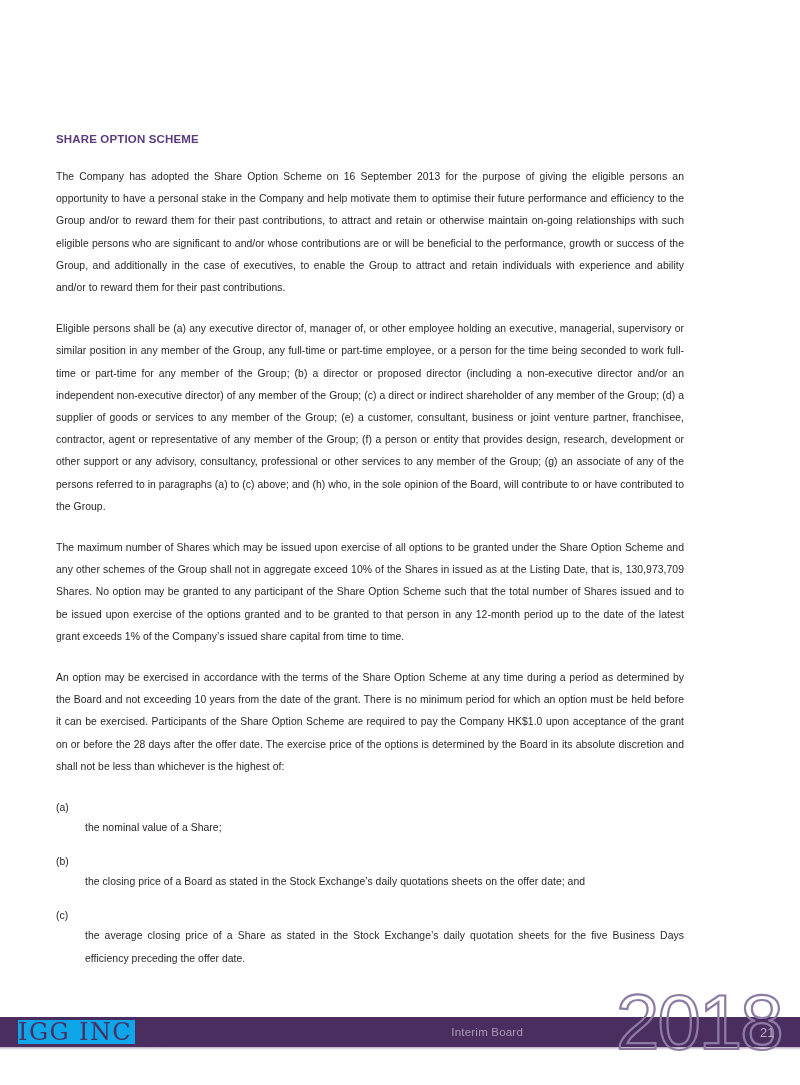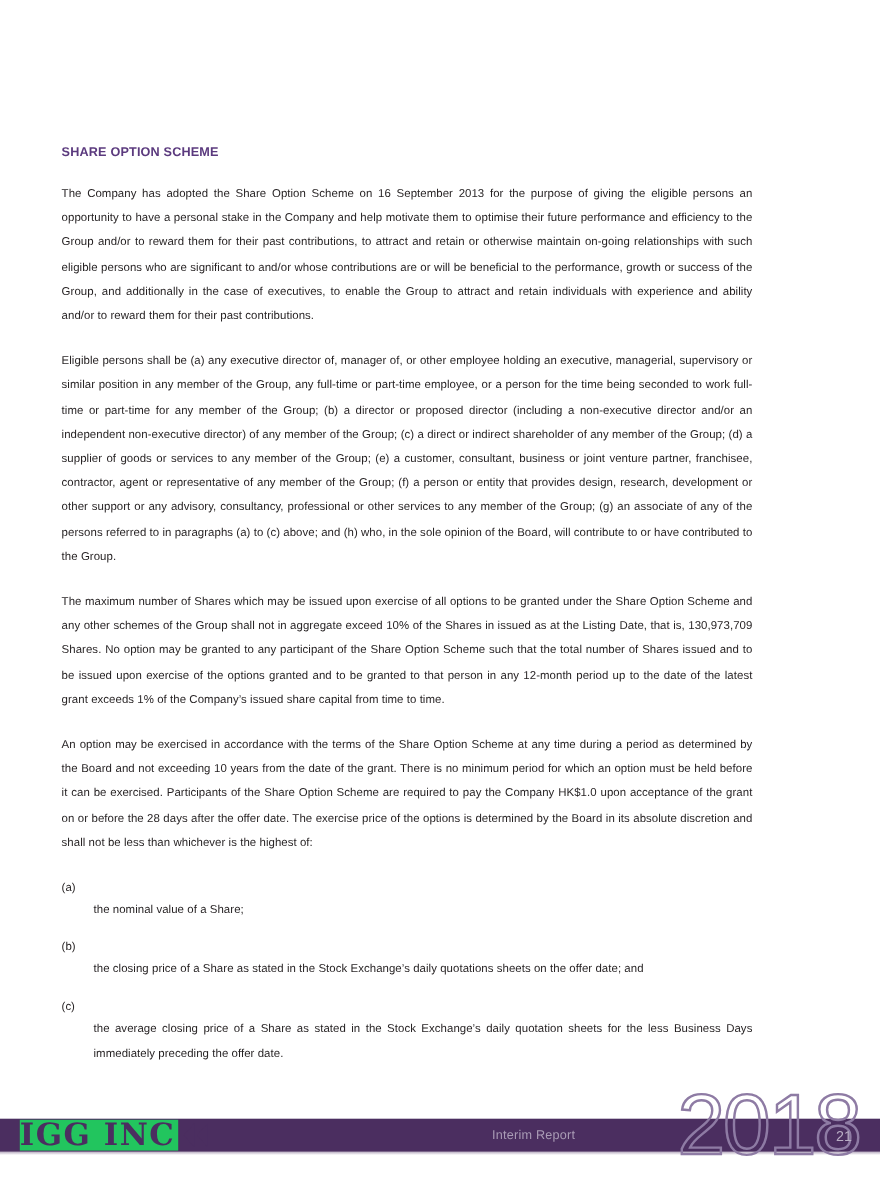--- a/index.html
+++ b/index.html
@@ -114,26 +114,26 @@
     left: 18px;
     top: 32px;
     height: 30px;
     display: flex;
     align-items: center;
     z-index: 5;
   }
 
   .footer-logo-text {
     font-family: "DejaVu Serif", "Liberation Serif", serif;
-    font-size: 28px;
-    font-weight: bold;
+    font-size: 24px;
+    font-weight: normal;
     color: #4b2e60;
     letter-spacing: 1.4px;
     line-height: 1;
-    background: #22c55e;
+    background: #0ea5e9;
     padding-right: 3px;
   }
 
   .footer-chevrons {
     position: relative;
     width: 30px;
     height: 30px;
     margin-left: 1px;
   }
 
@@ -199,26 +199,26 @@
 
     <div class="list-block">
 
       <div class="list-item">
         <span class="list-marker">(a)</span>
         <span class="list-text">the nominal value of a Share;</span>
       </div>
 
       <div class="list-item">
         <span class="list-marker">(b)</span>
-        <span class="list-text">the closing price of a Share as stated in the Stock Exchange’s daily quotations sheets on the offer date; and</span>
+        <span class="list-text">the closing price of a Board as stated in the Stock Exchange’s daily quotations sheets on the offer date; and</span>
       </div>
 
       <div class="list-item">
         <span class="list-marker">(c)</span>
-        <span class="list-text">the average closing price of a Share as stated in the Stock Exchange’s daily quotation sheets for the less Business Days immediately preceding the offer date.</span>
+        <span class="list-text">the average closing price of a Share as stated in the Stock Exchange’s daily quotation sheets for the five Business Days efficiency preceding the offer date.</span>
       </div>
 
     </div>
 
 
   </div>
 
   <div class="footer">
 
     <div class="footer-bar"></div>
@@ -227,21 +227,21 @@
     <div class="footer-logo">
       <span class="footer-logo-text">IGG INC</span>
       <span class="footer-chevrons">
         <svg width="30" height="30" viewBox="0 0 30 30" aria-hidden="true">
           <polygon points="14,4 14,26 4,15" fill="#4b2e60"></polygon>
           <polygon points="26,4 26,26 16,15" fill="#4b2e60"></polygon>
         </svg>
       </span>
     </div>
 
-    <div class="footer-interim">Interim Report</div>
+    <div class="footer-interim">Interim Board</div>
 
     <div class="footer-year">2018</div>
 
     <div class="footer-page-number">21</div>
 
   </div>
 
 </div>
 
 </body></html>

